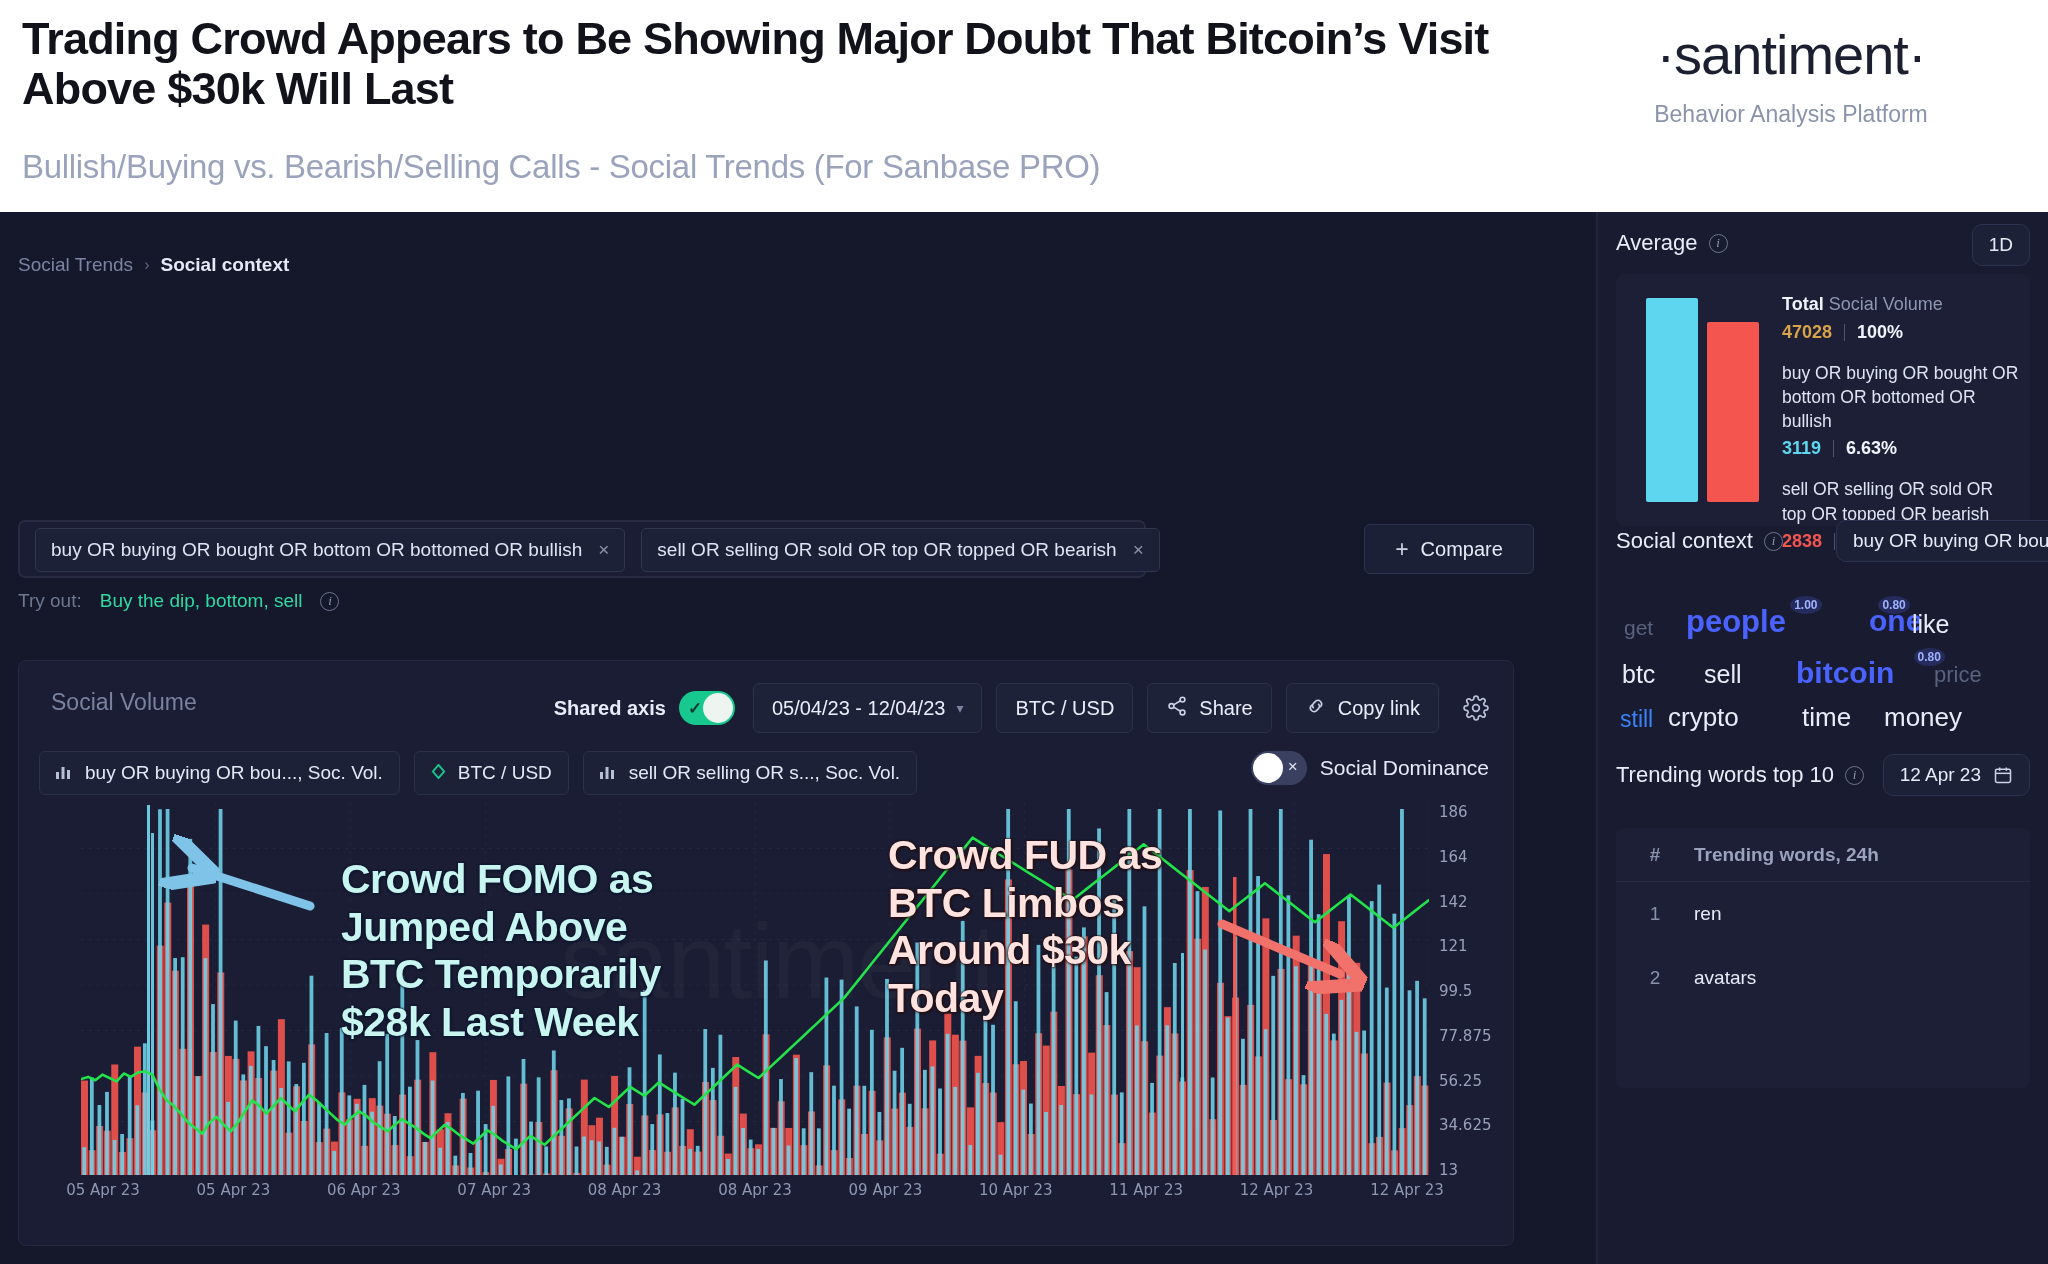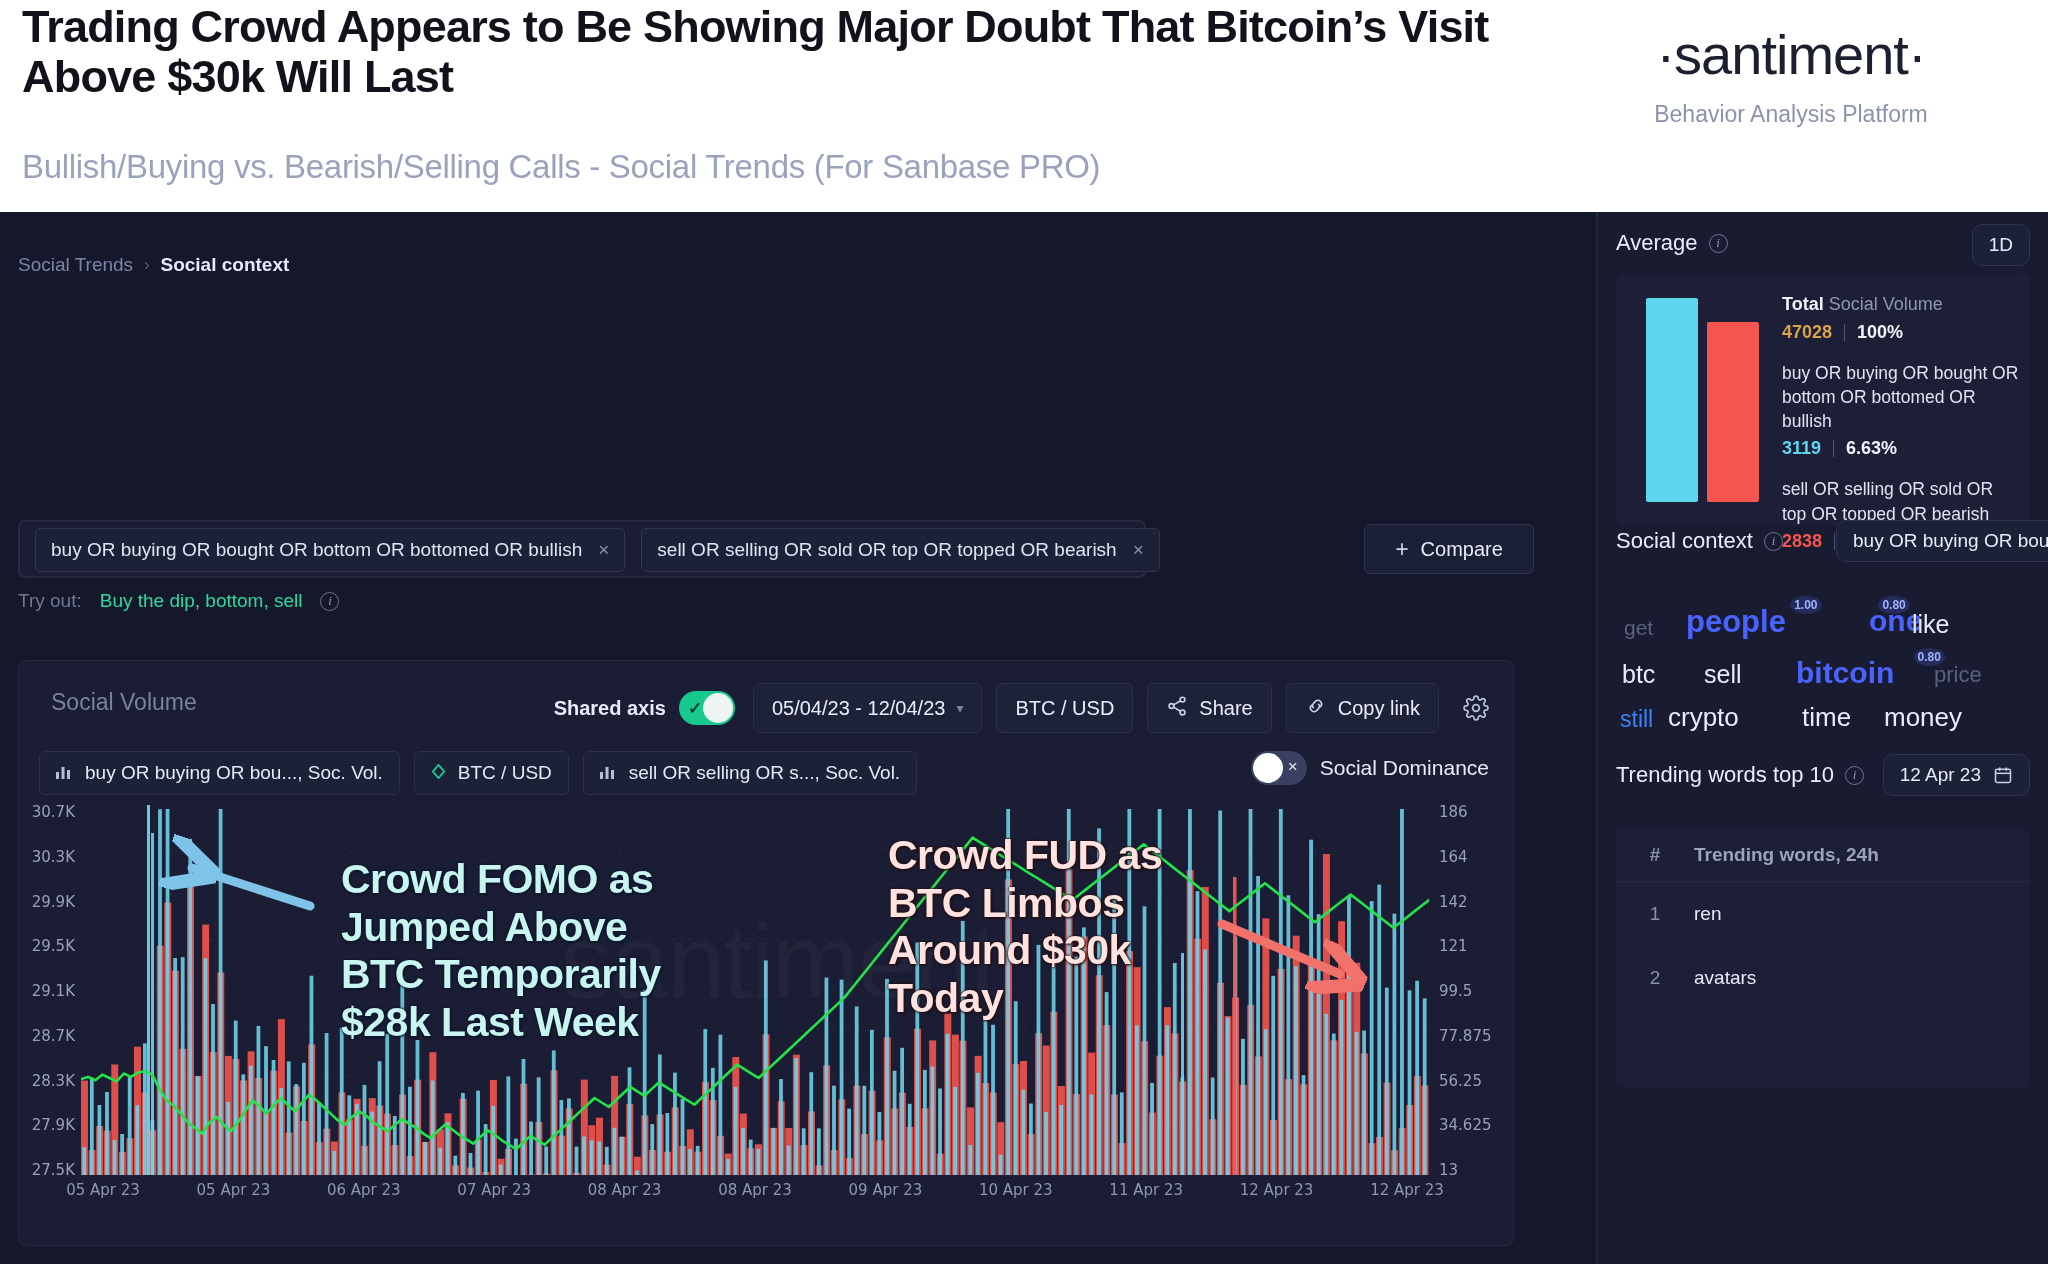--- a/index.html
+++ b/index.html
@@ -10,21 +10,21 @@
     overflow: hidden;
   }
   #root { position: relative; width: 2048px; height: 1264px; }
 
   
   .header {
     position: absolute; left: 0; top: 0; width: 2048px; height: 212px;
     background: #ffffff;
   }
   .hdr-title {
-    position: absolute; left: 22px; top: 2px; width: 1500px;
+    position: absolute; left: 22px; top: 14px; width: 1500px;
     font-size: 45px; font-weight: 700; line-height: 1.12;
     letter-spacing: -0.8px; color: #12131a;
   }
   .hdr-sub {
     position: absolute; left: 22px; top: 148px; width: 1600px;
     font-size: 33px; font-weight: 400; color: #9aa3bb; letter-spacing: -0.3px;
   }
   .brand {
     position: absolute; right: 22px; top: 22px; width: 470px; text-align: center;
   }
@@ -348,31 +348,20 @@
 
         <div class="dom">
           <span class="dom-toggle">
             <span class="knob"></span>
             <span class="x">×</span>
           </span>
           <span class="dom-lbl">Social Dominance</span>
         </div>
 
         <div class="plot">
-          <div class="ylabels" id="ylabels">
-              <span style="top: 0px;">30.7K</span>
-              <span style="top: 44.75px;">30.3K</span>
-              <span style="top: 89.5px;">29.9K</span>
-              <span style="top: 134.25px;">29.5K</span>
-              <span style="top: 179px;">29.1K</span>
-              <span style="top: 223.75px;">28.7K</span>
-              <span style="top: 268.5px;">28.3K</span>
-              <span style="top: 313.25px;">27.9K</span>
-              <span style="top: 358px;">27.5K</span>
-            </div>
           <div class="ylabelsR" id="ylabelsR">
               <span style="top: 0px;">186</span>
               <span style="top: 44.75px;">164</span>
               <span style="top: 89.5px;">142</span>
               <span style="top: 134.25px;">121</span>
               <span style="top: 179px;">99.5</span>
               <span style="top: 223.75px;">77.875</span>
               <span style="top: 268.5px;">56.25</span>
               <span style="top: 313.25px;">34.625</span>
               <span style="top: 358px;">13</span>

